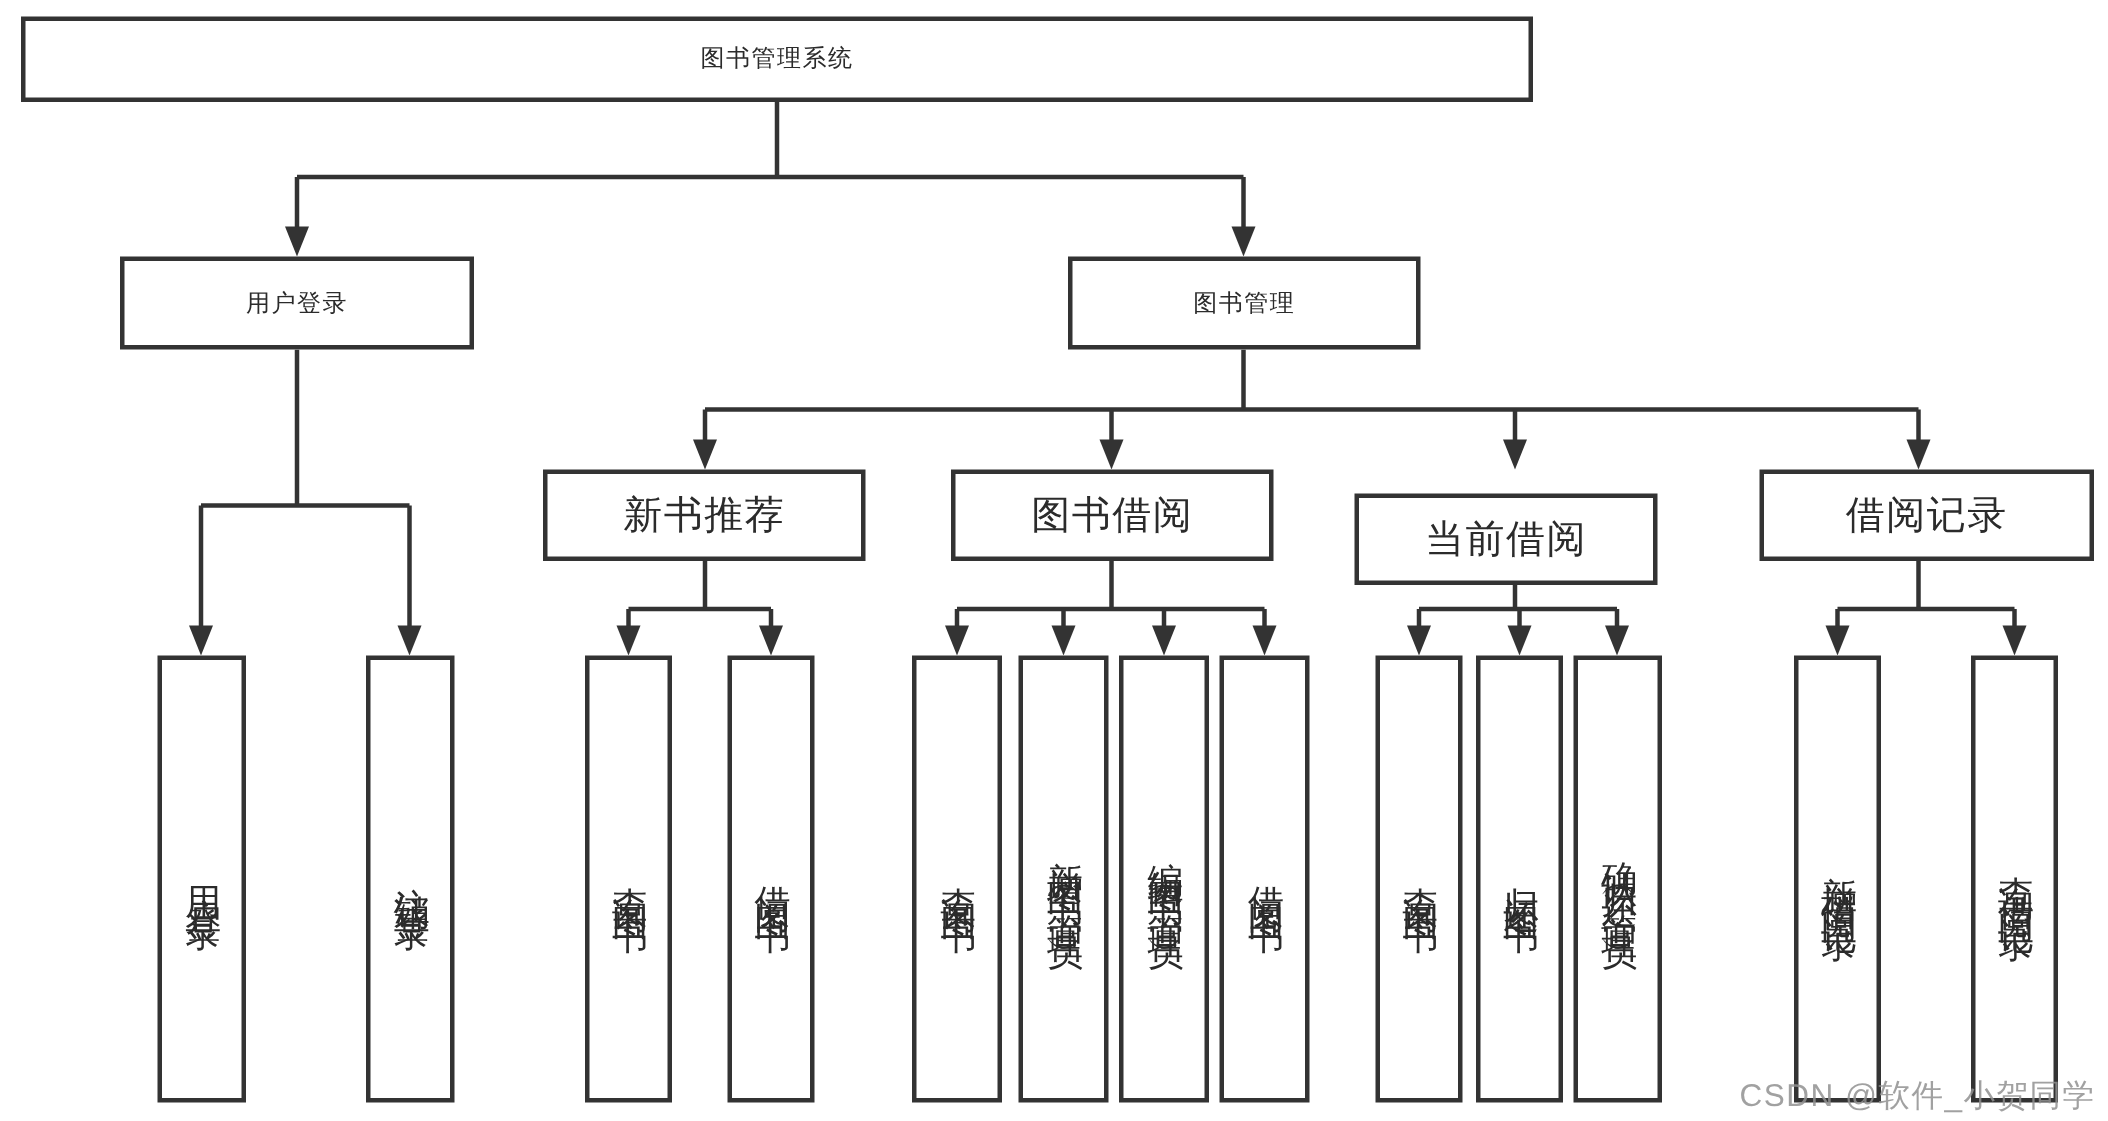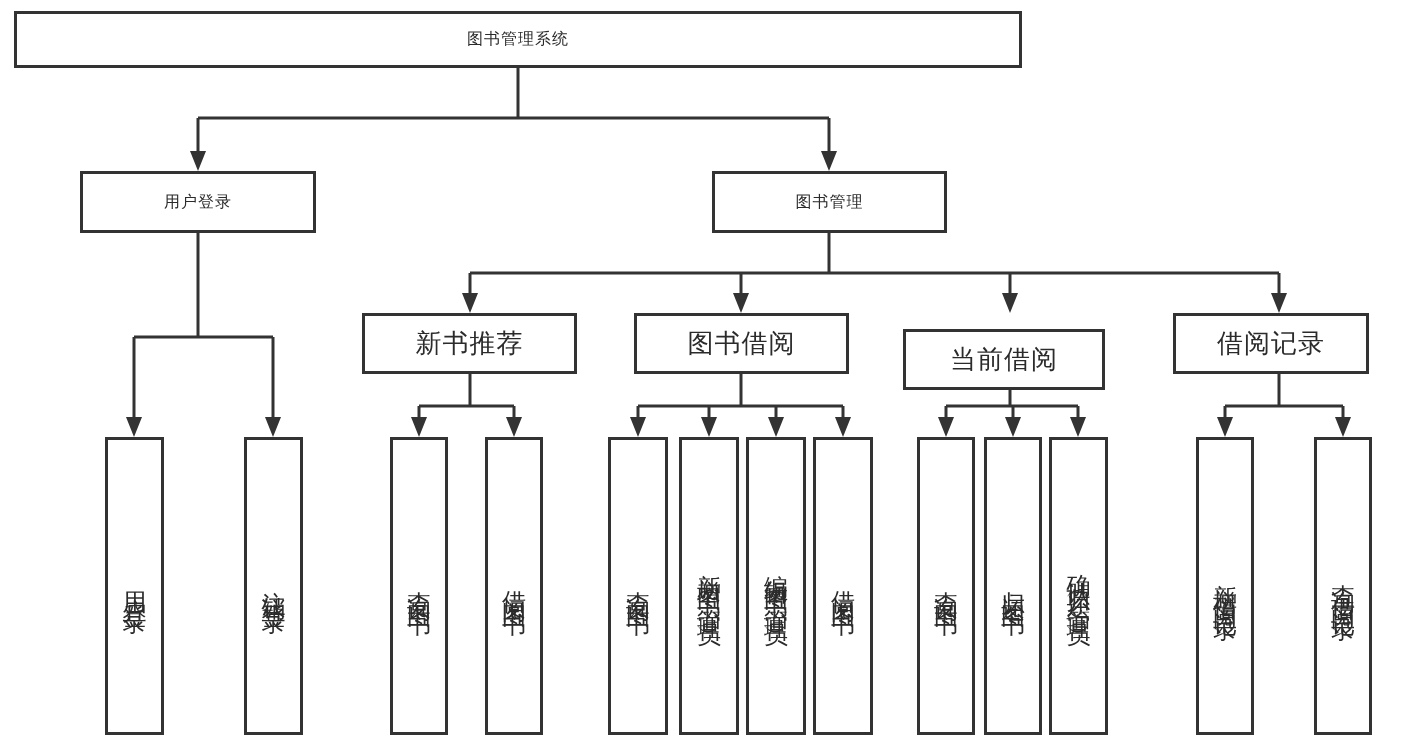--- a/index.html
+++ b/index.html
@@ -114,21 +114,21 @@
 
   <div class="n3" style="left:362px;width:215px;">
     <span>新书推荐</span>
   </div>
   <div class="n3" style="left:634px;width:215px;font-family:Liberation Mono, monospace;">
     <span>图书借阅</span>
   </div>
   <div class="n3" style="left:903px;width:202px;margin-top:16px;">
     <span>当前借阅</span>
   </div>
-  <div class="n3" style="left:1173px;width:196px;">
+  <div class="n3" style="left:1173px;width:223px;">
     <span>借阅记录</span>
   </div>
 
   <div class="leaf" style="left:105px;width:59px;">
     <span class="v">用户登录</span>
   </div>
   <div class="leaf" style="left:244px;width:59px;">
     <span class="v">注销登录</span>
   </div>
   <div class="leaf" style="left:390px;width:58px;">
@@ -158,14 +158,15 @@
   <div class="leaf" style="left:1049px;width:59px;">
     <span class="v">确认归还（管理员）</span>
   </div>
   <div class="leaf" style="left:1196px;width:58px;">
     <span class="v">新增借阅记录</span>
   </div>
   <div class="leaf" style="left:1314px;width:58px;">
     <span class="v">查询借阅记录</span>
   </div>
 
+  <div class="watermark">CSDN @软件_小贺同学</div>
 
 </div>
 
 </body></html>

